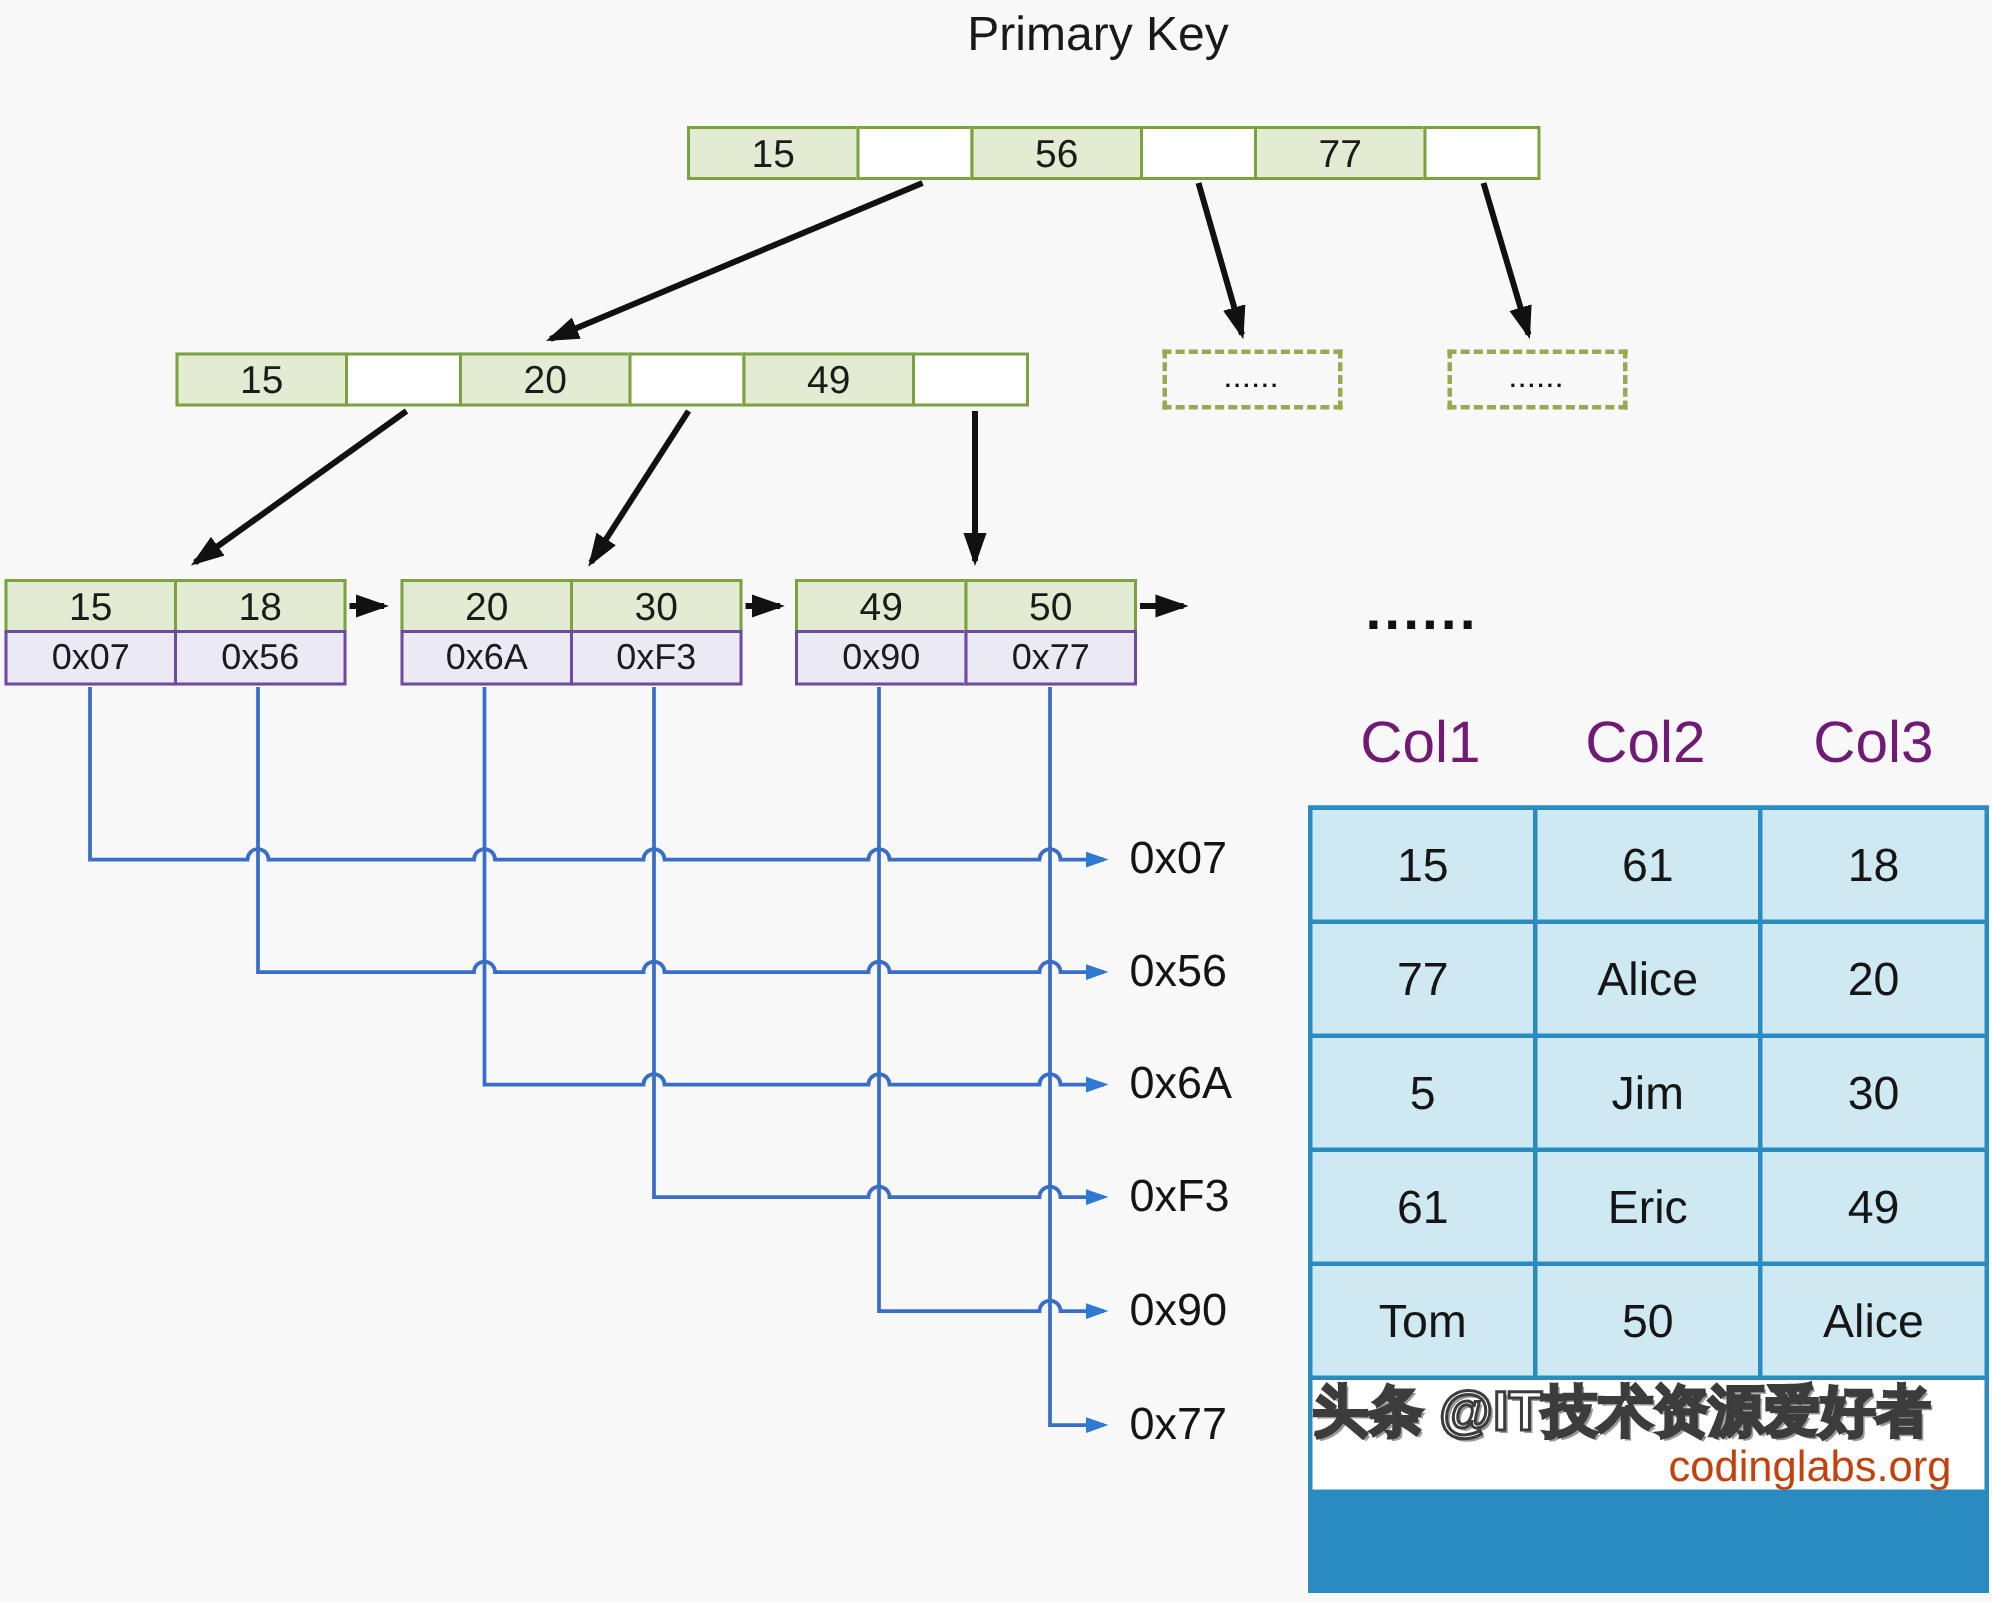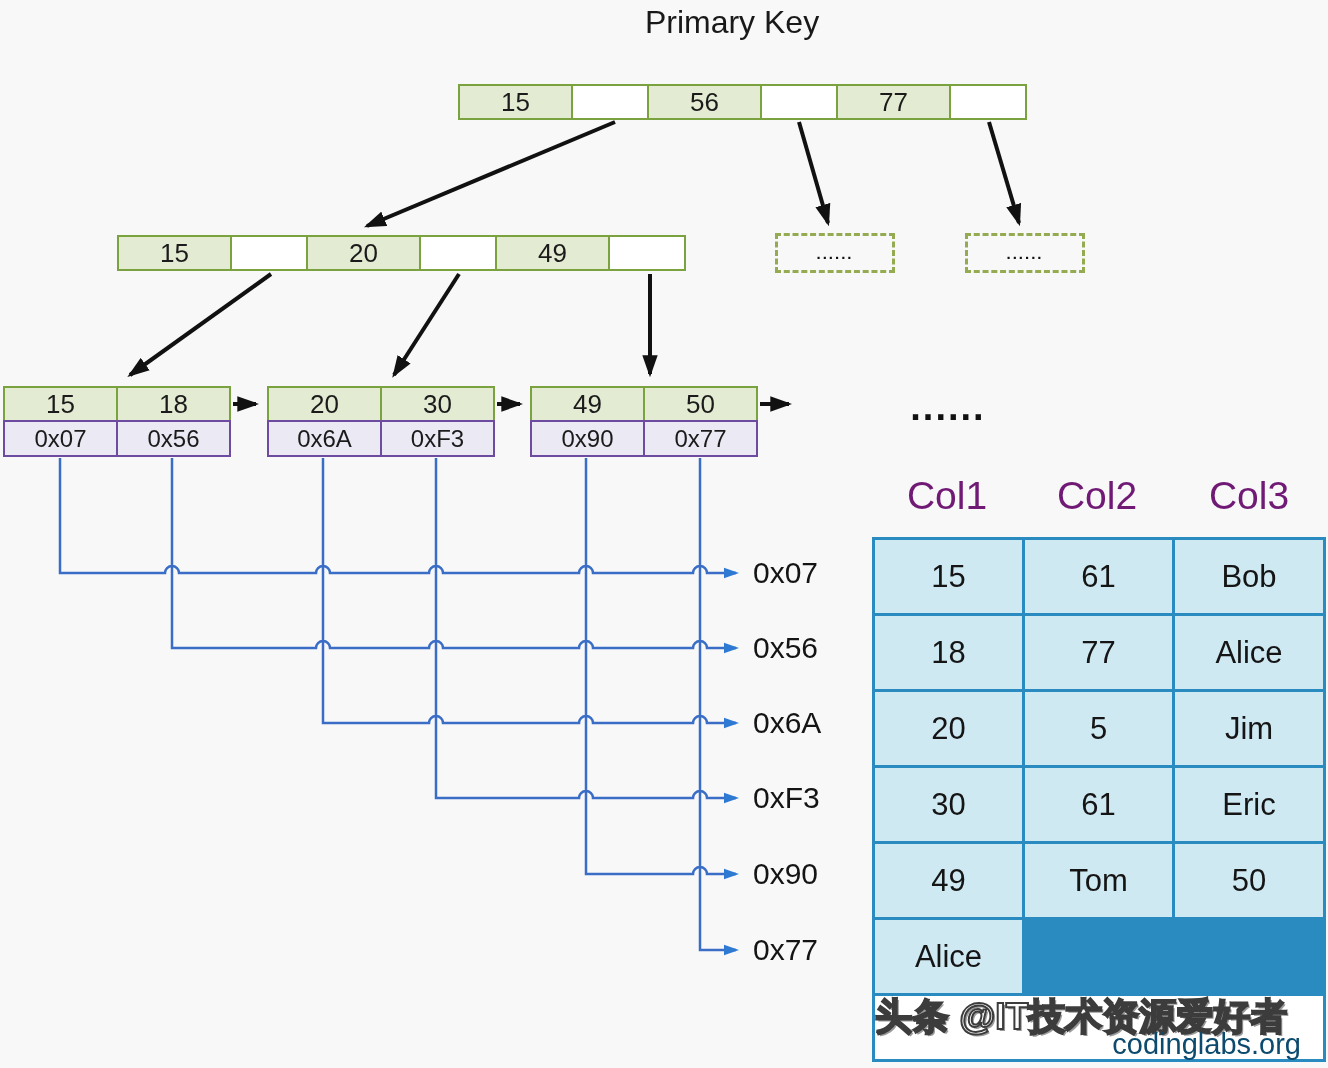--- a/index.html
+++ b/index.html
@@ -45,21 +45,21 @@
 
   .dtable{position:absolute;left:872px;top:537px;width:454px;height:525px;box-sizing:border-box;
           border:3px solid #2a8bc0;background:#2a8bc0;display:grid;
           grid-template-columns:147px 147px 1fr;grid-template-rows:repeat(6,73px) 1fr;gap:3px;}
   .dcell{background:#cfe9f3;display:flex;align-items:center;justify-content:center;
          font-size:31px;color:#151515;}
   .wmrow{grid-column:1/-1;background:#ffffff;position:relative;}
   .wm-byline{position:absolute;left:0;right:0;top:-4px;text-align:left;
              font-size:37px;font-weight:700;color:#fdfdfd;
              -webkit-text-stroke:2px #3c3c3c;text-shadow:2px 2px 0 #9a9a9a;}
-  .wm-site{position:absolute;right:22px;bottom:-2px;font-size:29px;color:#0c4a6e;font-weight:400;}
+  .wm-site{position:absolute;right:22px;bottom:-2px;font-size:29px;color:#c2410c;font-weight:400;}
 
   svg.overlay{position:absolute;left:0;top:0;pointer-events:none;}
 </style>
 </head>
 <body>
 
 <div class="stage">
 
   <div class="title">Primary Key</div>
 
@@ -122,21 +122,20 @@
 
   <div class="colheads">
     <span class="ch1">Col1</span>
     <span class="ch2">Col2</span>
     <span class="ch3">Col3</span>
   </div>
 
   <div class="dtable">
     <div class="dcell">15</div>
     <div class="dcell">61</div>
-    <div class="dcell">Bob</div>
     <div class="dcell">18</div>
     <div class="dcell">77</div>
     <div class="dcell">Alice</div>
     <div class="dcell">20</div>
     <div class="dcell">5</div>
     <div class="dcell">Jim</div>
     <div class="dcell">30</div>
     <div class="dcell">61</div>
     <div class="dcell">Eric</div>
     <div class="dcell">49</div>

